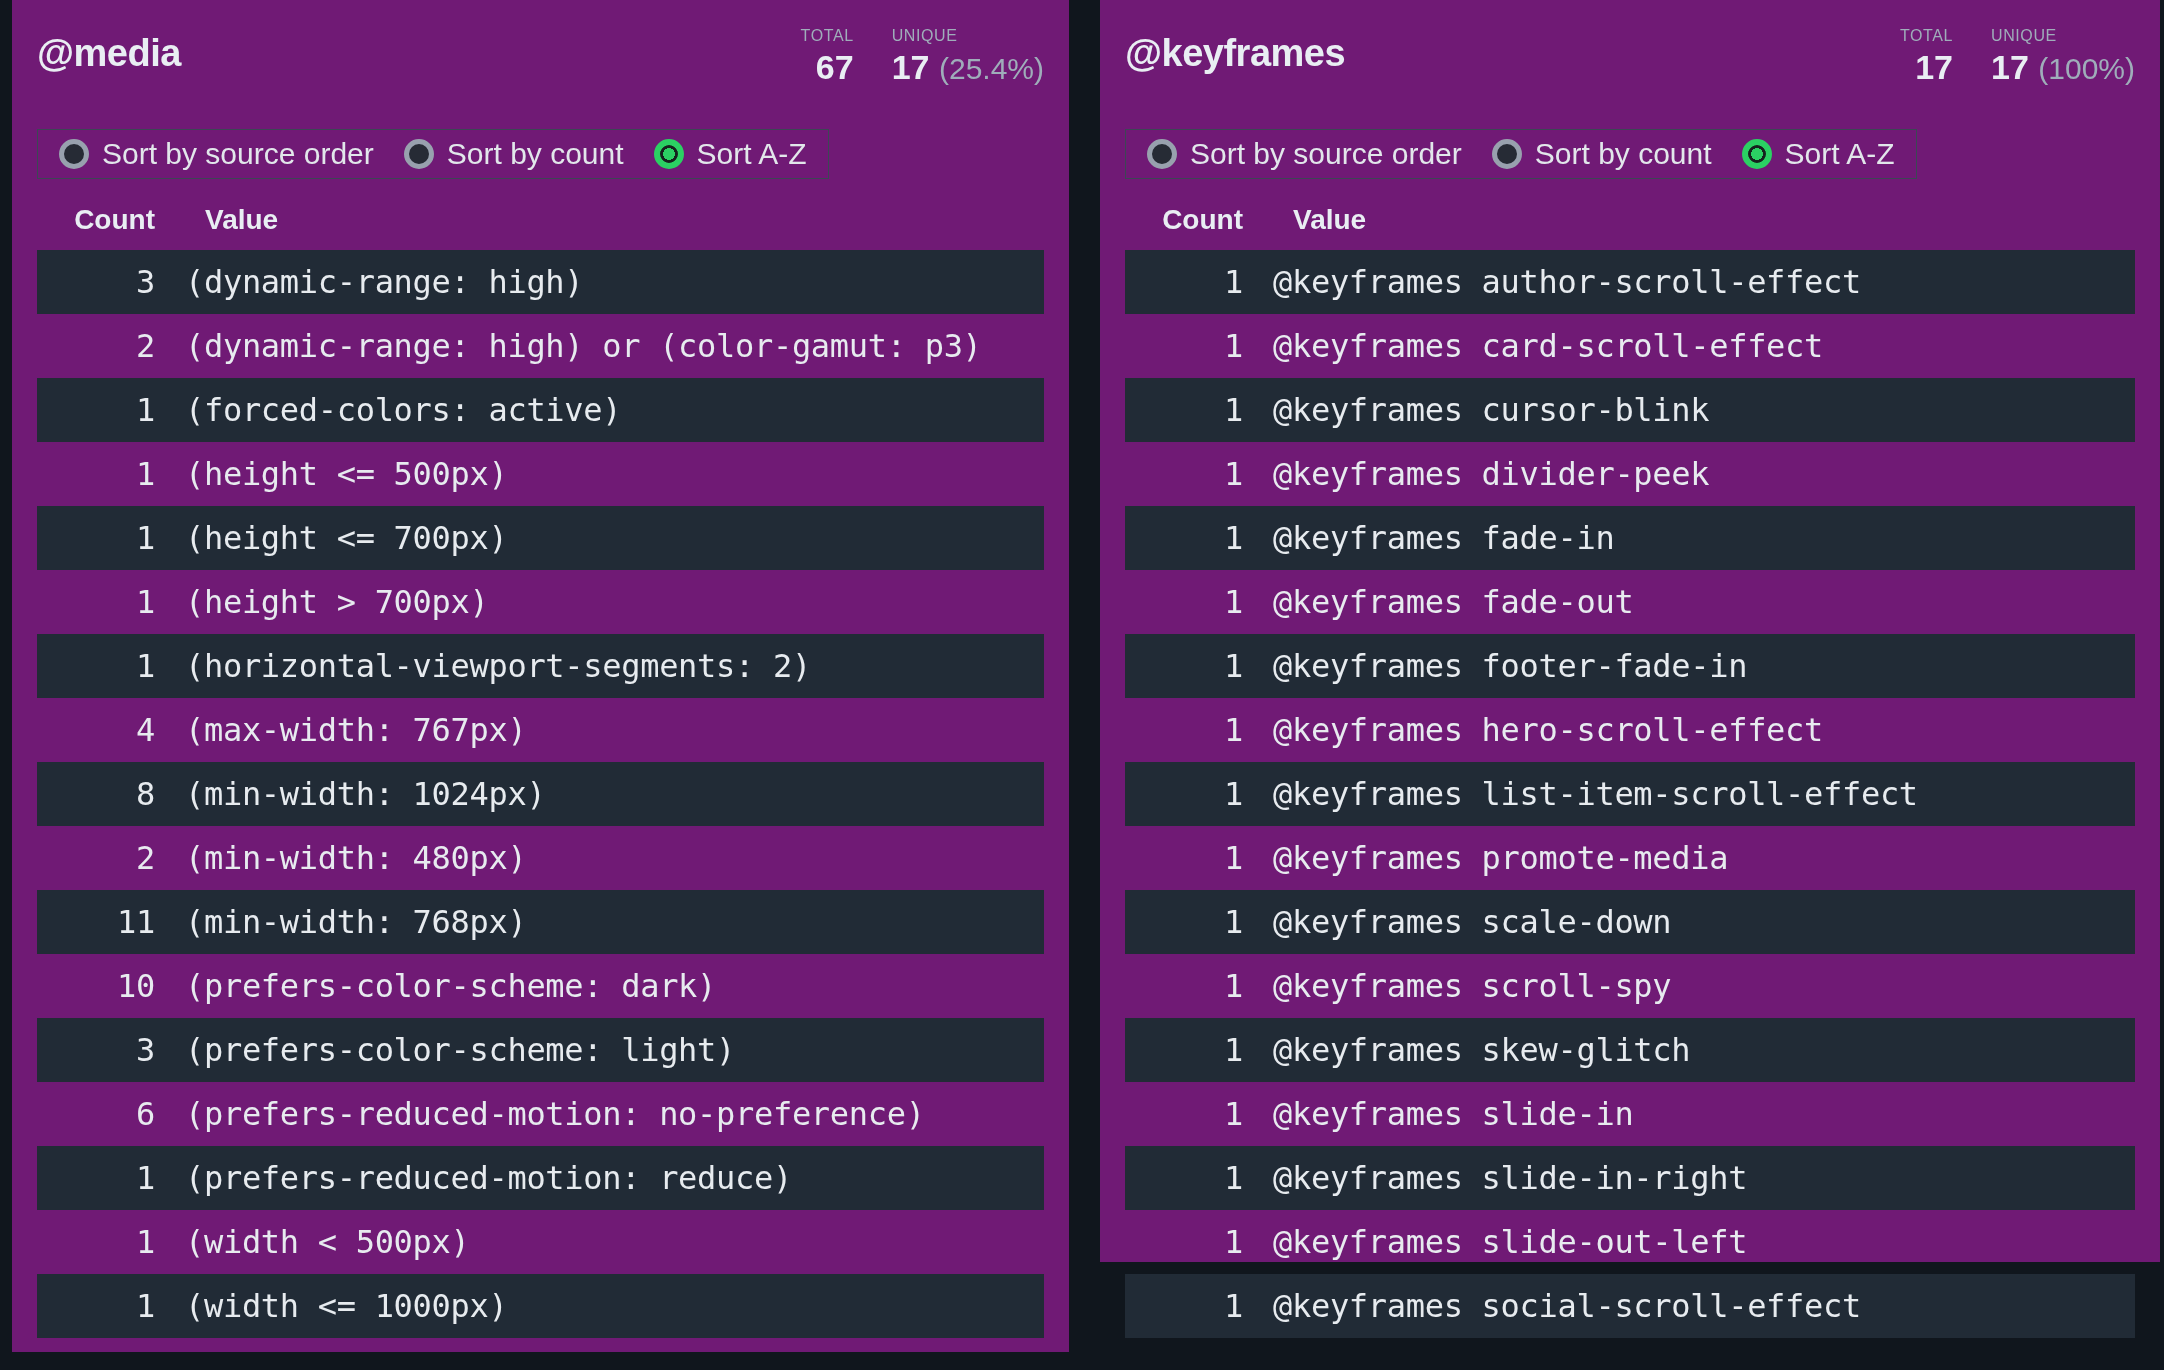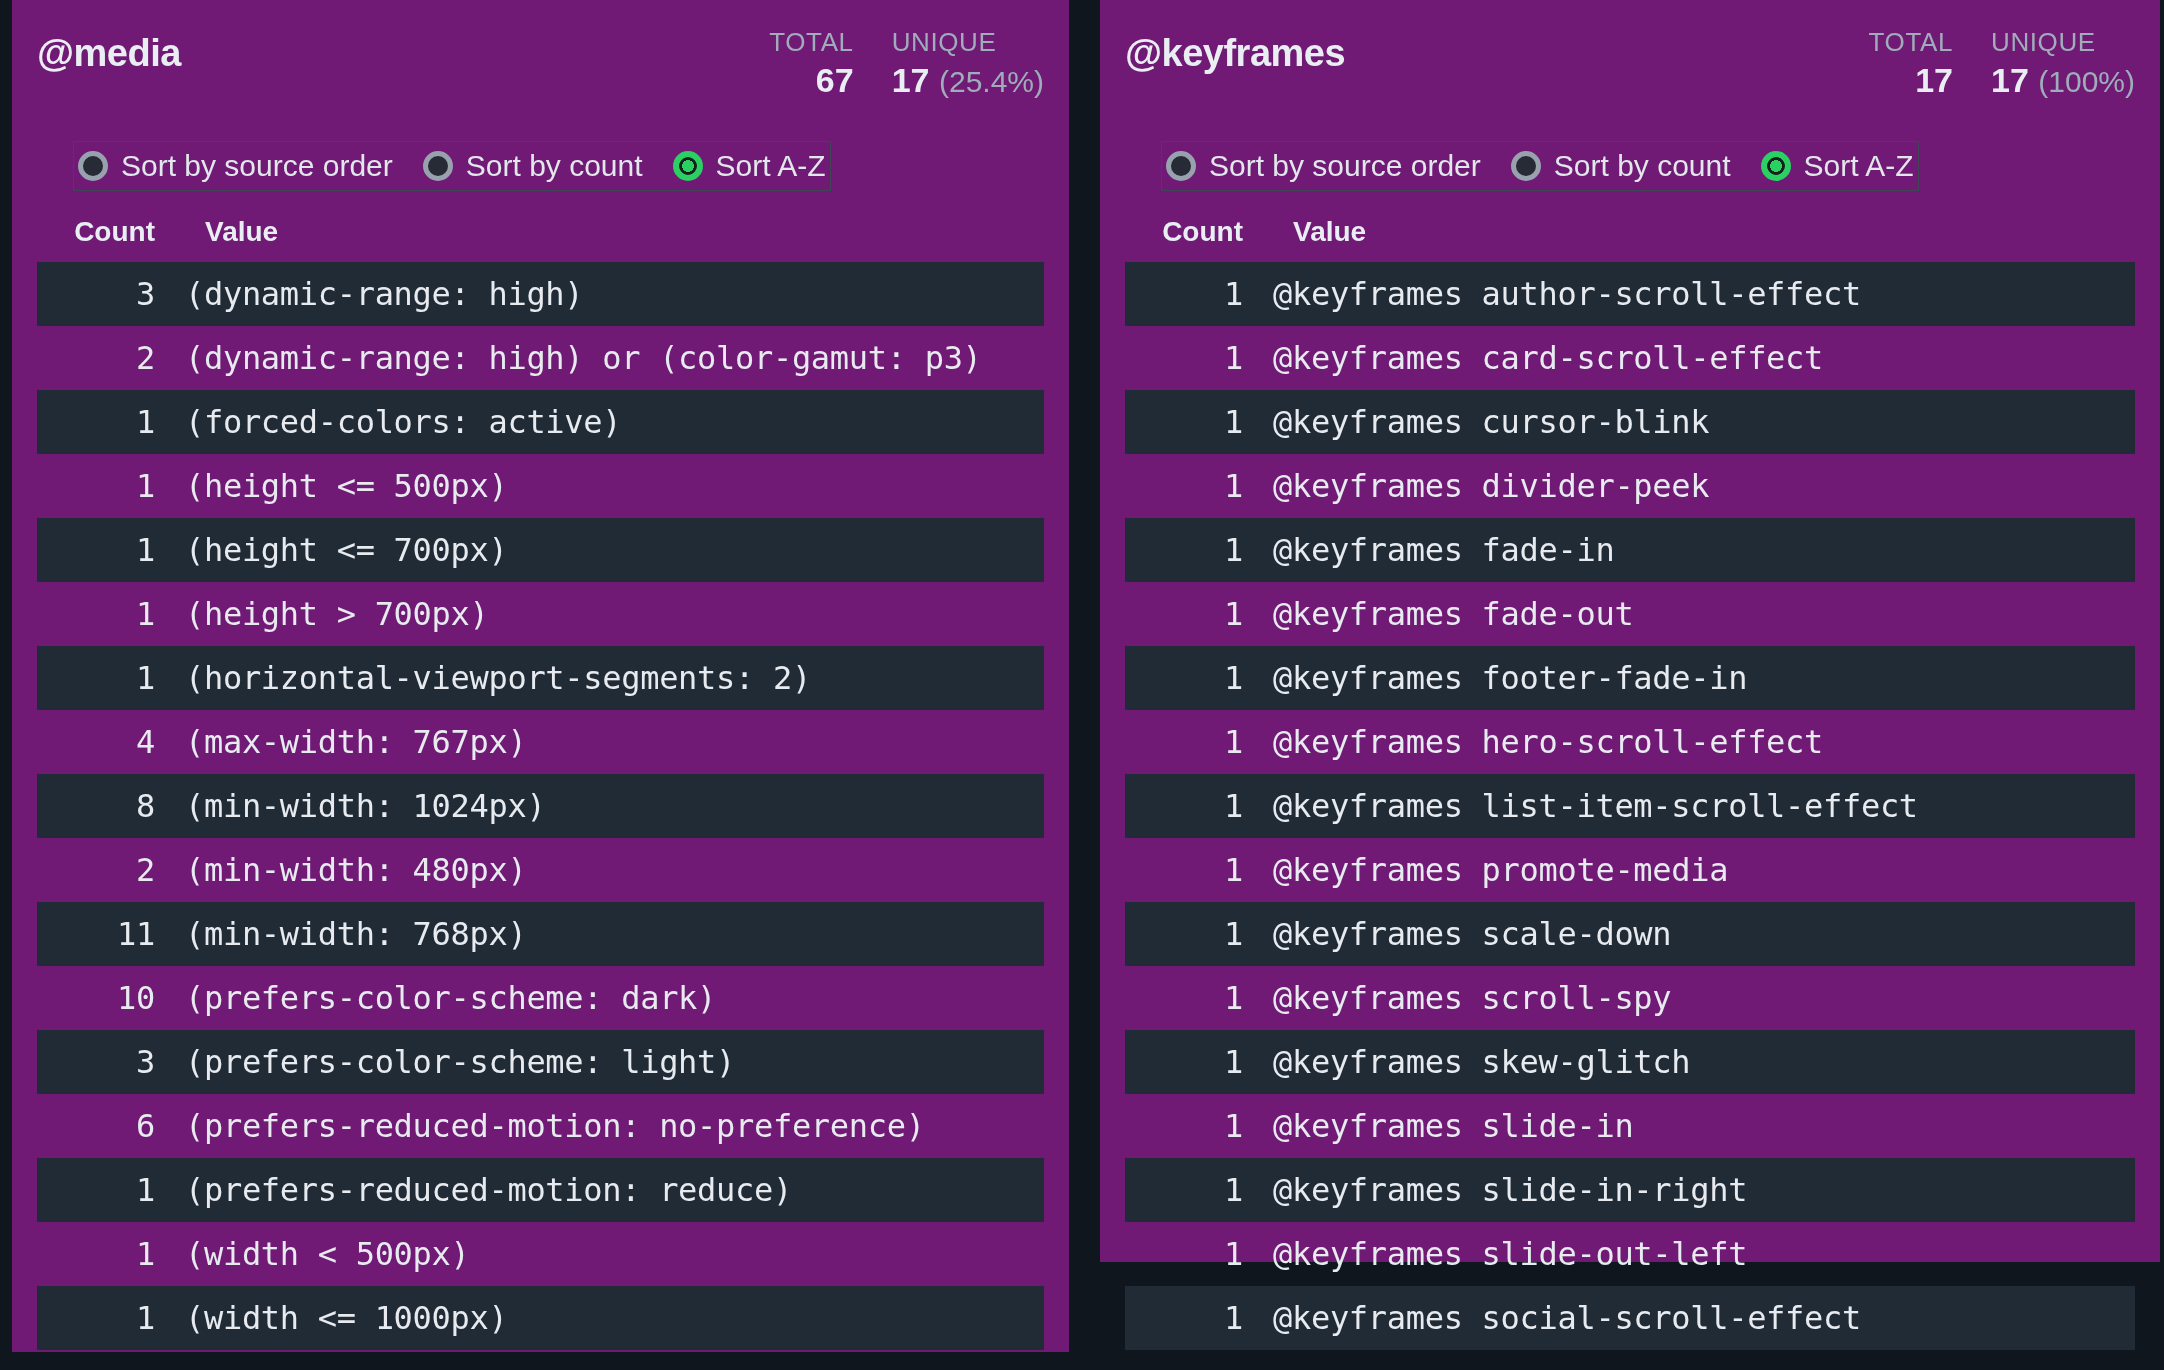--- a/index.html
+++ b/index.html
@@ -22,32 +22,31 @@
   .panel.right { width:1060px; height:1262px; }
 
   .panel-header { display:flex; justify-content:space-between; align-items:flex-start; }
   .panel-title {
     font-size:38px; font-weight:600; color:#e9eef3; letter-spacing:-0.5px; line-height:1.15;
     padding-top:6px;
   }
   .stats { display:flex; gap:38px; }
   .stat { display:flex; flex-direction:column; }
   .stat.total { text-align:right; }
-  .stat-label { font-size:26px; color:#9fadba; letter-spacing:0.6px; line-height:1.25; }
+  .stat-label { font-size:16px; color:#9fadba; letter-spacing:0.6px; line-height:1.25; }
   .stat-value { font-size:34px; font-weight:700; color:#e9eef3; line-height:1.25; white-space:nowrap; }
   .stat-pct { font-size:30px; font-weight:400; color:#9fadba; }
 
   .sort-box {
     margin-top:40px;
     display:inline-flex;
     align-items:center;
     gap:30px;
     border:1px solid #3c4754;
-    padding:9px 4px;
-    margin-left:36px;
+    padding:9px 21px;
   }
   .sort-option { display:inline-flex; align-items:center; gap:13px; cursor:pointer; }
   .sort-label { font-size:30px; color:#e2e7eb; line-height:1; }
   .radio {
     width:30px; height:30px; border-radius:50%;
     border:5px solid #98a1ae;
     background:#262b35;
     flex:0 0 auto;
   }
   .radio.checked {

